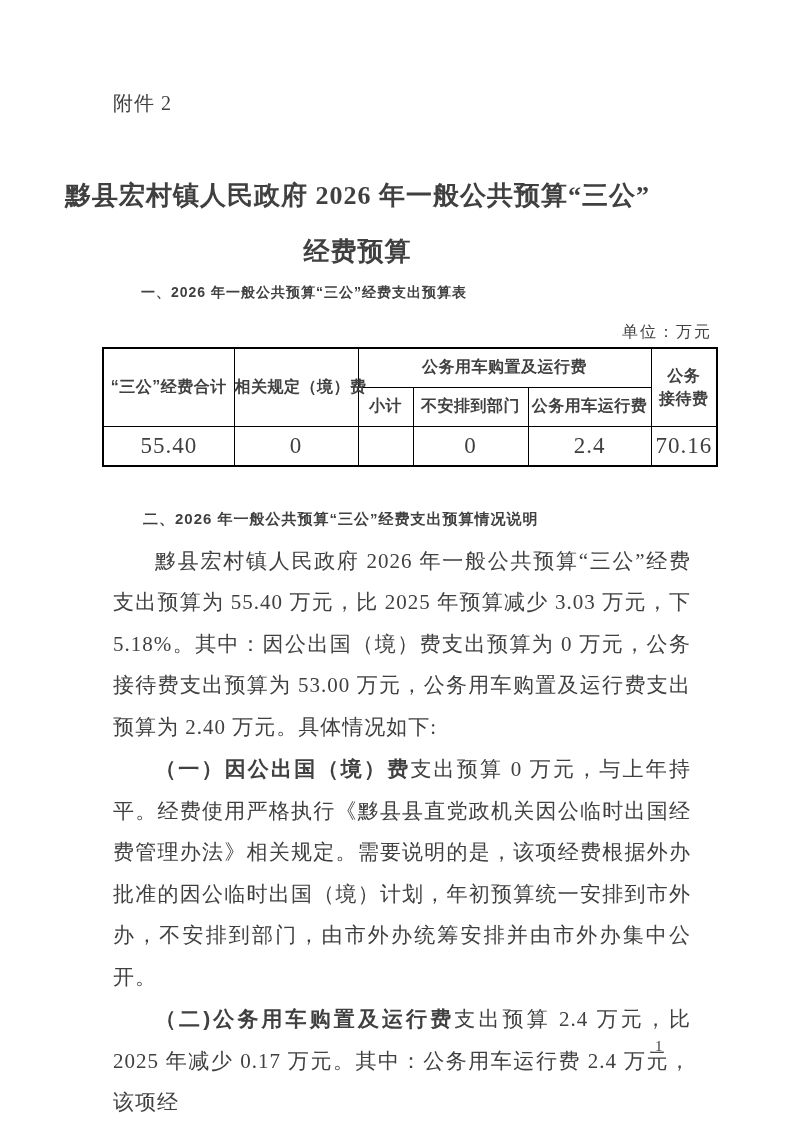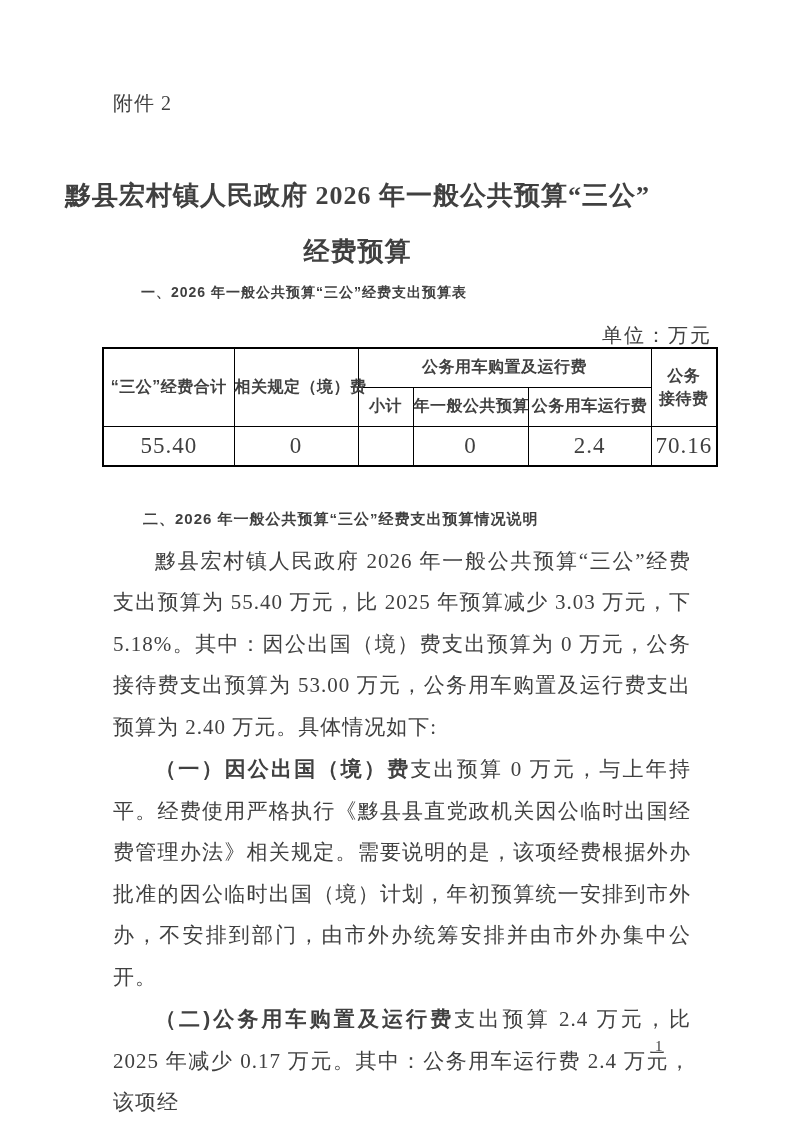--- a/index.html
+++ b/index.html
@@ -47,21 +47,21 @@
     text-indent: 2em;
     white-space: nowrap;
   }
 
   .unit-note {
     position: absolute;
     left: 102px;
     top: 322px;
     width: 610px;
     text-align: right;
-    font-size: 20px;
+    font-size: 16px;
     letter-spacing: 2px;
   }
 
   table.budget-table {
     position: absolute;
     left: 102px;
     top: 347px;
     width: 614px;
     border-collapse: collapse;
     table-layout: fixed;
@@ -151,21 +151,21 @@
         <th rowspan="2">“三公”经费合计</th>
         <th rowspan="2">相关规定（境）费</th>
         <th colspan="3">公务用车购置及运行费</th>
         <th rowspan="2" class="th-two-line">
           <span>公务</span>
           <span>接待费</span>
         </th>
       </tr>
       <tr style="height:39px">
         <th>小计</th>
-        <th>年一般公共预算</th>
+        <th>不安排到部门</th>
         <th>公务用车运行费</th>
       </tr>
       <tr style="height:40px">
         <td>55.40</td>
         <td>0</td>
         <td></td>
         <td>0</td>
         <td>2.4</td>
         <td>70.16</td>
       </tr>

